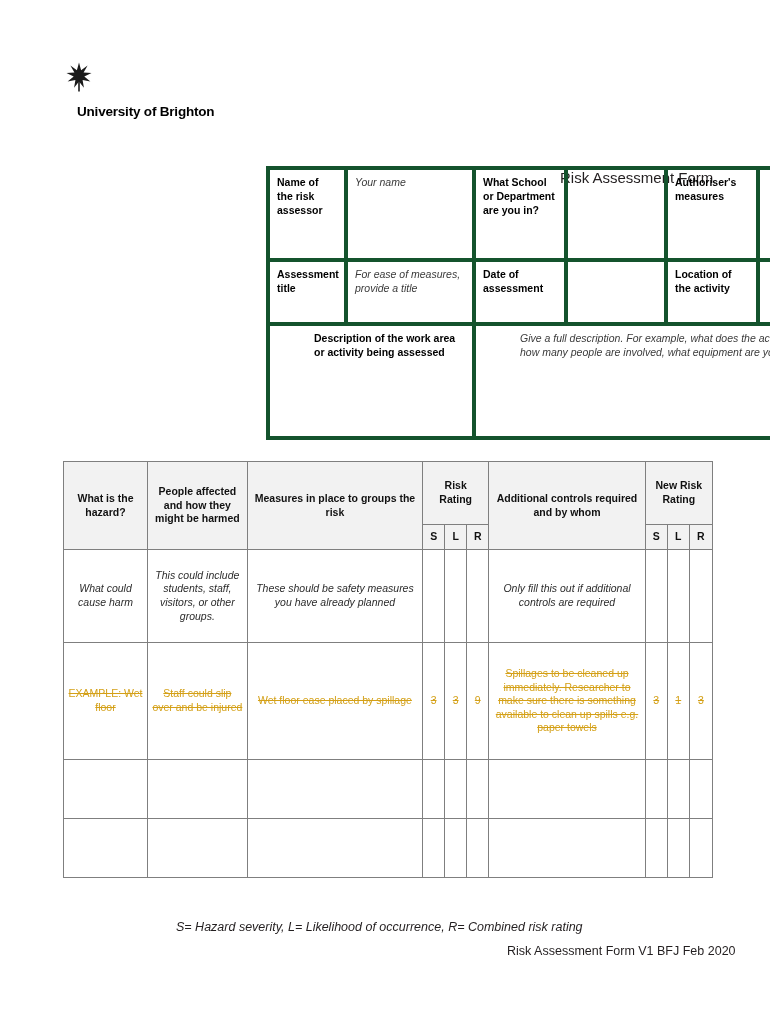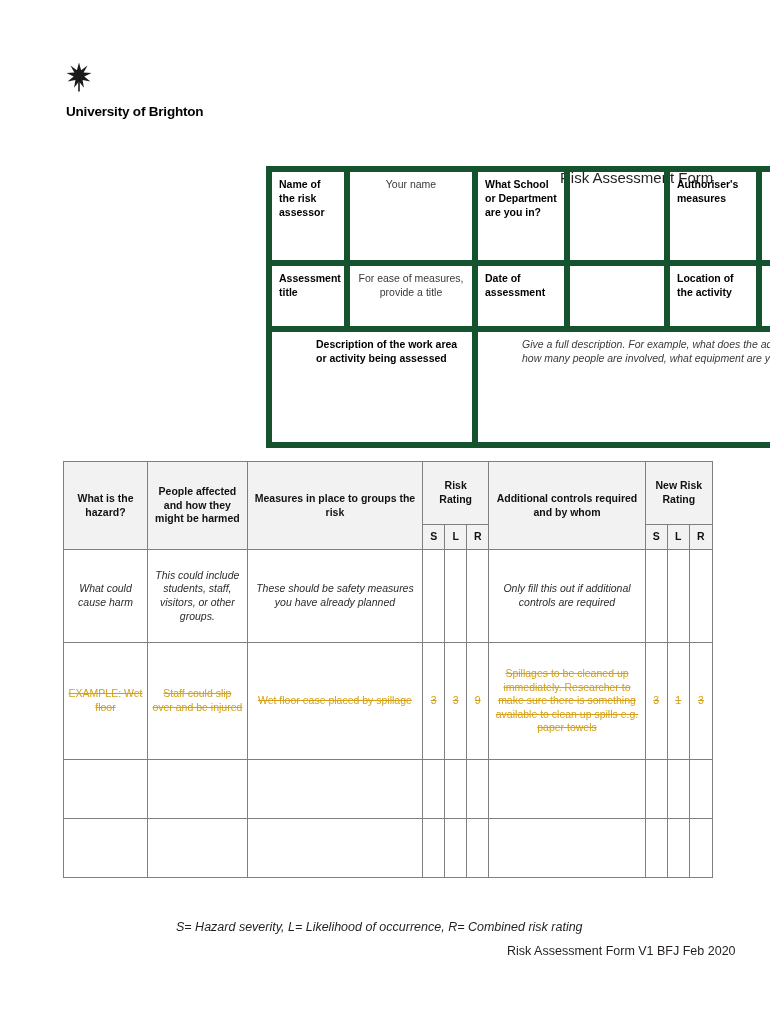--- a/index.html
+++ b/index.html
@@ -27,20 +27,21 @@
     width: 26px;
     height: 30px;
     display: block;
   }
   #brand .brand-name {
     margin-top: 12px;
     font-size: 13.5px;
     font-weight: bold;
     letter-spacing: -0.2px;
     color: #000;
+    margin-left: 11px;
   }
 
   
   #doc-title {
     position: absolute;
     left: 560px;
     top: 128px;
     font-size: 15px;
     color: #231f20;
     white-space: nowrap;
@@ -53,33 +54,33 @@
     left: 266px;
     top: 166px;
     width: 560px;       
   }
   table.grid {
     border-collapse: collapse;
     table-layout: fixed;
     width: 100%;
   }
   table.grid td {
-    border: 6px solid #14532d;
+    border: 4px solid #14532d;
     vertical-align: top;
     padding: 6px 7px 4px 7px;
     font-size: 10.5px;
     line-height: 1.32;
   }
   td.lbl {
     font-weight: bold;
   }
   td.hint {
+    font-style: italic;
     color: #3a3a3a;
     font-weight: normal;
-    text-align: center;
   }
   #info-table-wrap td.r1 { height: 78px; }
   #info-table-wrap td.r2 { height: 50px; }
   #info-table-wrap td.r3 { height: 100px; padding-left: 44px; }
   td.desc-hint {
     font-style: italic;
     color: #3a3a3a;
     padding-top: 28px;
     white-space: nowrap;
     overflow: visible;

